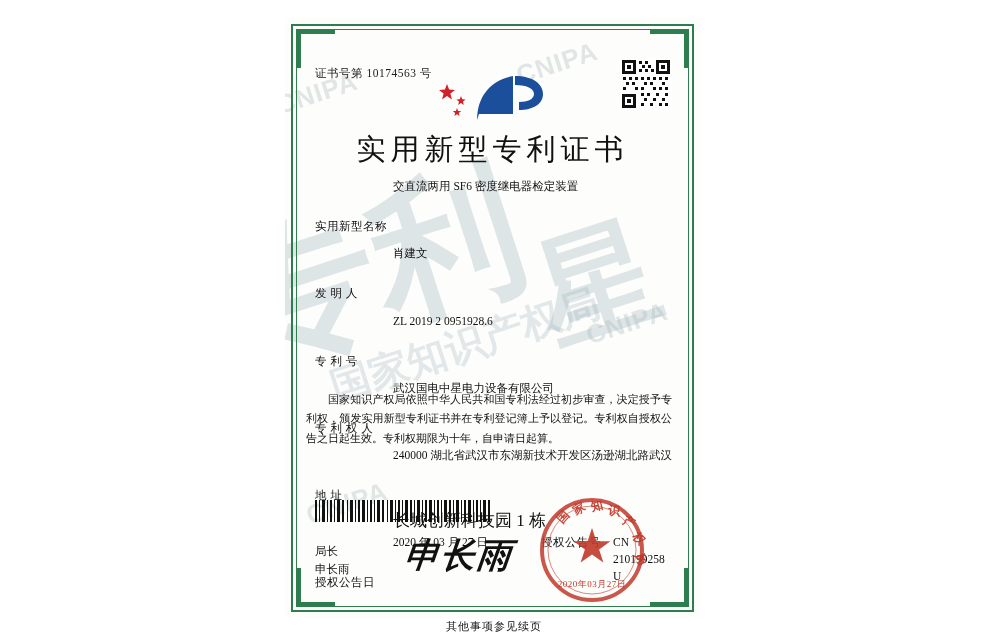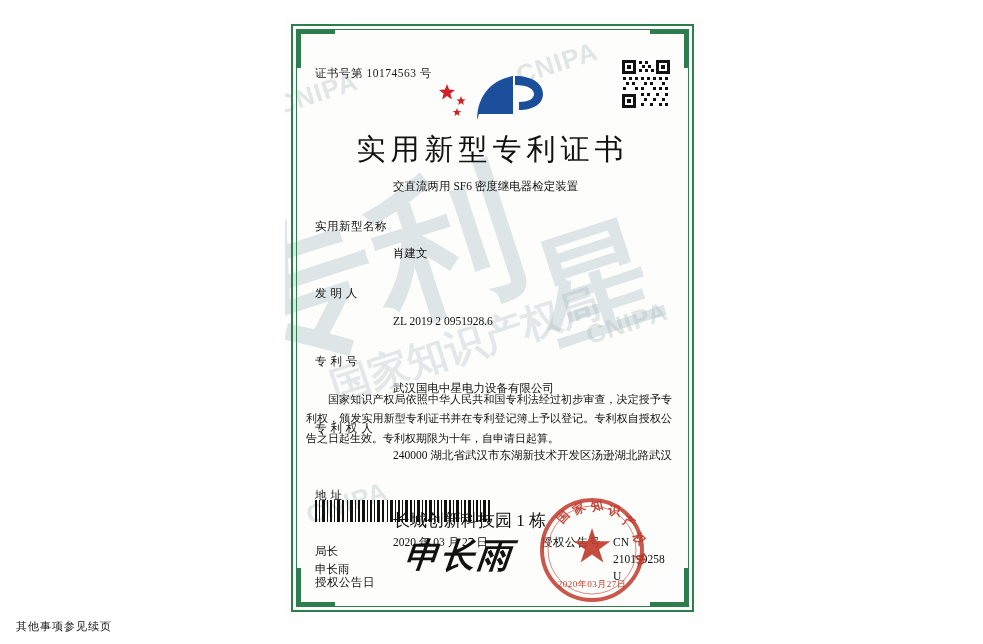--- a/index.html
+++ b/index.html
@@ -234,24 +234,24 @@
     left: 0;
     right: 0;
     bottom: 26px;
     text-align: center;
     font-size: 10.5px;
     color: #111;
   }
 
   .footnote {
     position: absolute;
-    left: 16px;
+    left: 5px;
     right: 0;
     bottom: 10px;
-    text-align: left;
+    text-align: center;
     font-size: 11px;
     color: #111;
     letter-spacing: 1px;
   }
 </style>
 </head>
 <body>
 
 <div class="page">
   <div class="sheet">

